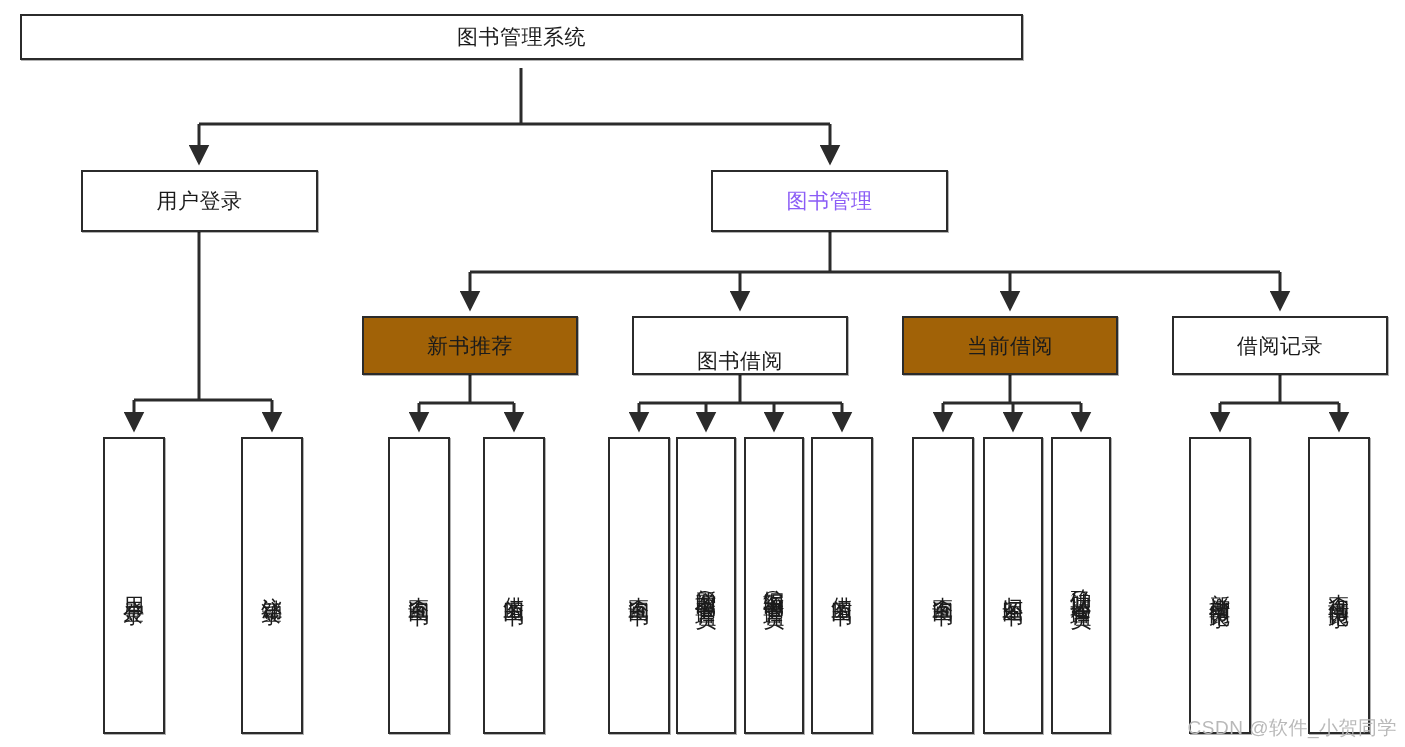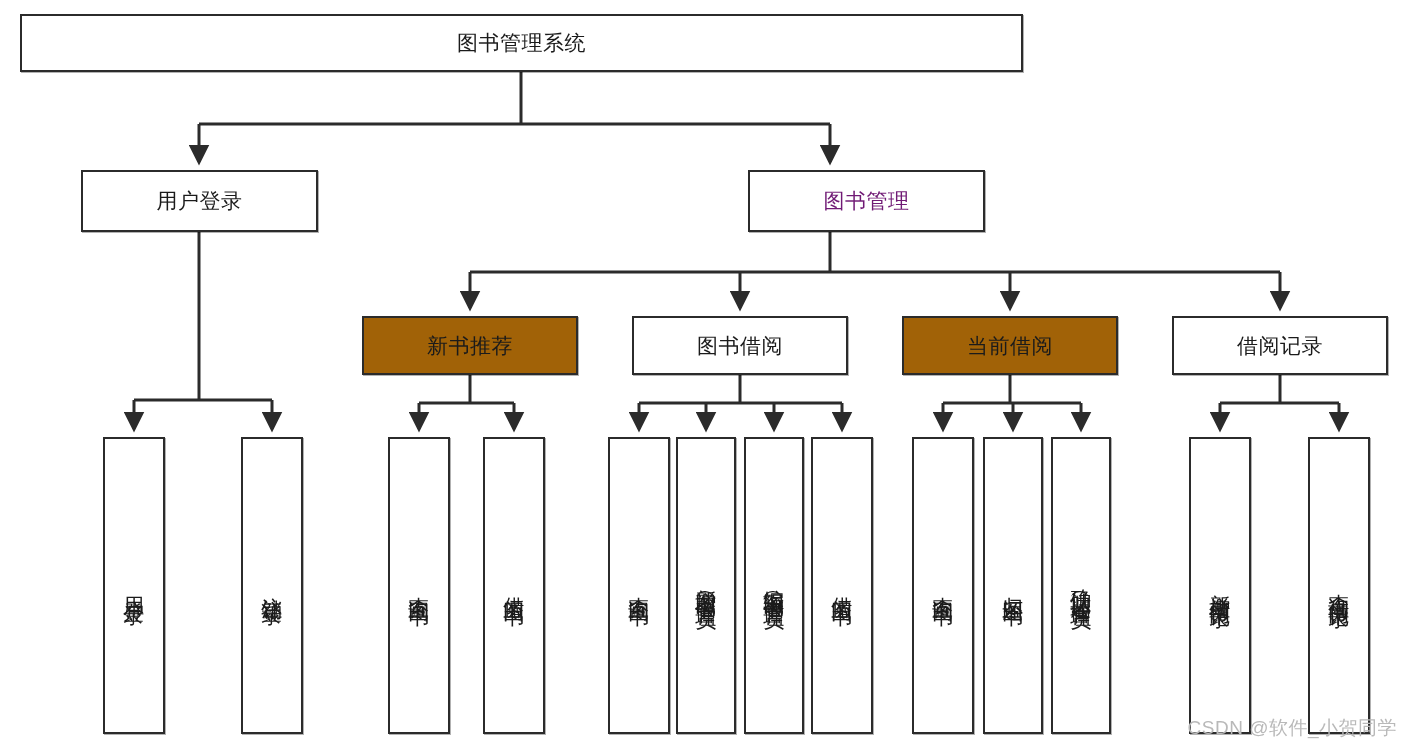--- a/index.html
+++ b/index.html
@@ -135,35 +135,35 @@
     </g>
 
     <g stroke="#2b2b2b" stroke-width="3" fill="none">
       <path d="M 1280 375 L 1280 403"></path>
       <path d="M 1220 403 L 1339 403"></path>
       <path d="M 1220 403 L 1220 429" marker-end="url(#arrow)"></path>
       <path d="M 1339 403 L 1339 429" marker-end="url(#arrow)"></path>
     </g>
   </svg>
 
-  <div class="node horiz" style="left: 20px; top: 14px; width: 1003px; height: 58px; border-color: rgb(43, 43, 43); background: rgb(255, 255, 255); color: rgb(27, 27, 27);">
+  <div class="node horiz" style="left: 20px; top: 14px; width: 1003px; height: 46px; border-color: rgb(43, 43, 43); background: rgb(255, 255, 255); color: rgb(27, 27, 27);">
     <span class="label">图书管理系统</span>
   </div>
 
   <div class="node horiz" style="left: 81px; top: 170px; width: 237px; height: 62px; border-color: rgb(43, 43, 43); background: rgb(255, 255, 255); color: rgb(27, 27, 27);">
     <span class="label">用户登录</span>
   </div>
-  <div class="node horiz" style="left: 711px; top: 170px; width: 237px; height: 62px; border-color: rgb(43, 43, 43); background: rgb(255, 255, 255); color: #701a75; margin-left: 37px;">
+  <div class="node horiz" style="left: 711px; top: 170px; width: 237px; height: 62px; border-color: rgb(43, 43, 43); background: rgb(255, 255, 255); color: #8b5cf6;">
     <span class="label">图书管理</span>
   </div>
 
   <div class="node horiz" style="left: 362px; top: 316px; width: 216px; height: 59px; border-color: rgb(43, 43, 43); background: #a16207; color: rgb(27, 27, 27);">
     <span class="label">新书推荐</span>
   </div>
-  <div class="node horiz" style="left: 632px; top: 316px; width: 216px; height: 59px; border-color: rgb(43, 43, 43); background: rgb(255, 255, 255); color: rgb(27, 27, 27);">
+  <div class="node horiz" style="left: 632px; top: 316px; width: 216px; height: 59px; border-color: rgb(43, 43, 43); background: rgb(255, 255, 255); color: rgb(27, 27, 27); align-items: flex-end;">
     <span class="label">图书借阅</span>
   </div>
   <div class="node horiz" style="left: 902px; top: 316px; width: 216px; height: 59px; border-color: rgb(43, 43, 43); background: #a16207; color: rgb(27, 27, 27);">
     <span class="label">当前借阅</span>
   </div>
   <div class="node horiz" style="left: 1172px; top: 316px; width: 216px; height: 59px; border-color: rgb(43, 43, 43); background: rgb(255, 255, 255); color: rgb(27, 27, 27);">
     <span class="label">借阅记录</span>
   </div>
 
   <div class="node vert" style="left: 103px; top: 437px; width: 62px; height: 297px; border-color: rgb(43, 43, 43); background: rgb(255, 255, 255); color: rgb(27, 27, 27);">

